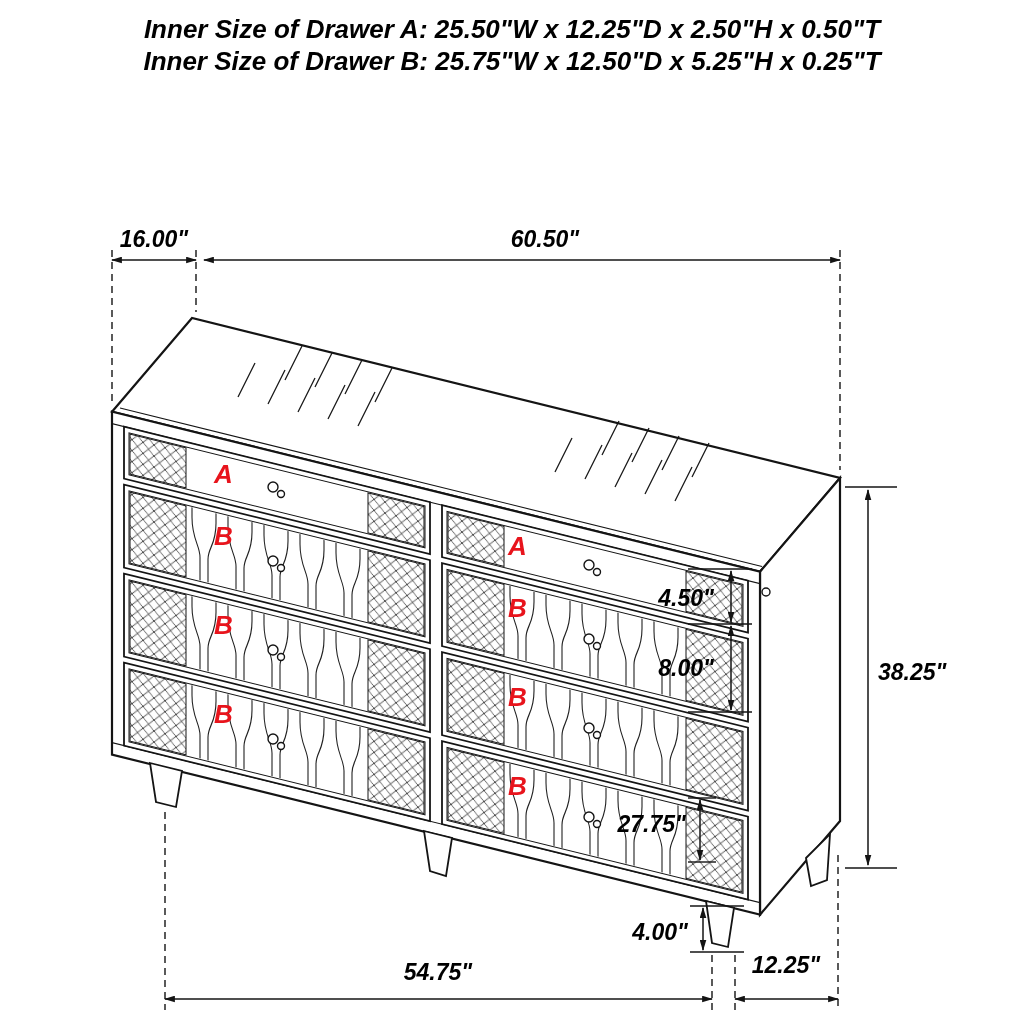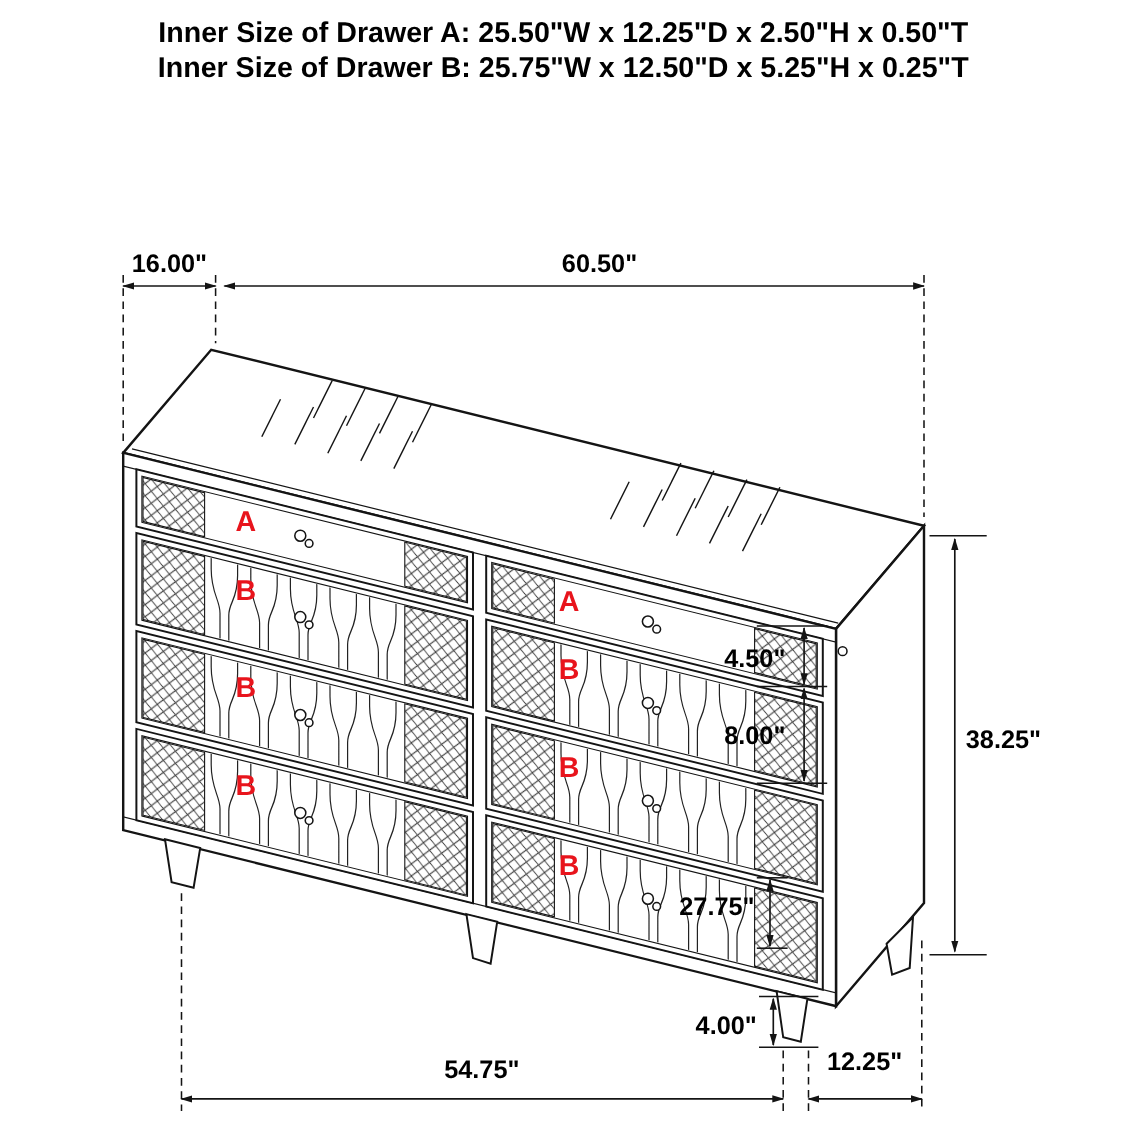--- a/index.html
+++ b/index.html
@@ -1,16 +1,16 @@
 <!DOCTYPE html>
 <html style="--outline: #141414; --drawer-label: #e8141c; --text: #000000; --background: #ffffff;"><head>
 <meta charset="utf-8">
 <style>
   html,body{margin:0;padding:0;background:#fff;}
-  .page{width:998px;height:1024px;background:var(--background,#fff);position:relative;overflow:hidden;}
+  .page{width:998px;height:1024px;background:var(--background,#fff);position:relative;overflow:hidden;font-style:italic;}
   svg{display:block;}
   text{font-family:"Liberation Sans", sans-serif;}
   .title-text{font-size:26px;font-weight:700;fill:var(--text,#000);}
   .dim-text{font-size:23px;font-weight:700;fill:var(--text,#111);}
   .dletter{font-size:26px;font-weight:700;fill:var(--drawer-label,#e8141c);}
   .dimline{stroke:var(--outline,#141414);stroke-width:1.5;marker-start:url(#arr);marker-end:url(#arr);}
   .ext{stroke:var(--outline,#141414);stroke-width:1.4;}
   .dash{stroke:var(--outline,#141414);stroke-width:1.4;stroke-dasharray:7 5;}
   .edge{fill:#fff;stroke:var(--outline,#141414);stroke-width:2.2;}
   .thin{stroke:var(--outline,#141414);stroke-width:1.1;fill:none;}

